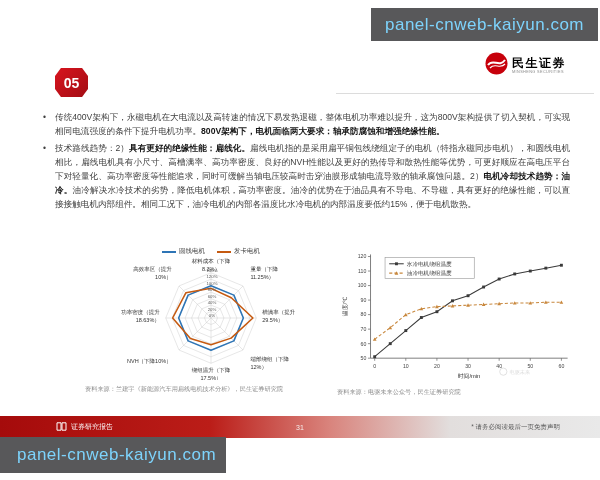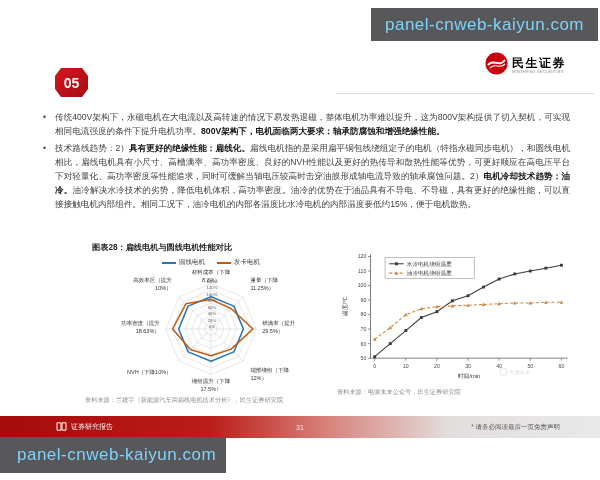--- a/index.html
+++ b/index.html
@@ -73,21 +73,20 @@
       <span class="logo-en">MINSHENG SECURITIES</span>
     </span>
   </div>
 
   <ul class="bullets">
       <li><span>传统400V架构下，永磁电机在大电流以及高转速的情况下易发热退磁，整体电机功率难以提升，这为800V架构提供了切入契机，可实现相同电流强度的条件下提升电机功率。</span><span class="b">800V架构下，电机面临两大要求：轴承防腐蚀和增强绝缘性能。</span></li>
       <li><span>技术路线趋势：2）</span><span class="b">具有更好的绝缘性能：扁线化。</span><span>扁线电机指的是采用扁平铜包线绕组定子的电机（特指永磁同步电机），和圆线电机相比，扁线电机具有小尺寸、高槽满率、高功率密度、良好的NVH性能以及更好的热传导和散热性能等优势，可更好顺应在高电压平台下对轻量化、高功率密度等性能追求，同时可缓解当轴电压较高时击穿油膜形成轴电流导致的轴承腐蚀问题。2）</span><span class="b">电机冷却技术趋势：油冷。</span><span>油冷解决水冷技术的劣势，降低电机体积，高功率密度。油冷的优势在于油品具有不导电、不导磁，具有更好的绝缘性能，可以直接接触电机内部组件。相同工况下，油冷电机的内部各温度比水冷电机的内部温度要低约15%，便于电机散热。</span></li>
     </ul>
 
   <div class="fig left">
-    <div class="fig-title">图表28：扁线电机与圆线电机性能对比</div>
     <div class="legend">
         <span class="item">
           <span class="sw" style="background: rgb(46, 117, 182);"></span>
           <span>圆线电机</span>
         </span>
         <span class="item">
           <span class="sw" style="background: rgb(197, 90, 17);"></span>
           <span>发卡电机</span>
         </span>
       </div>

